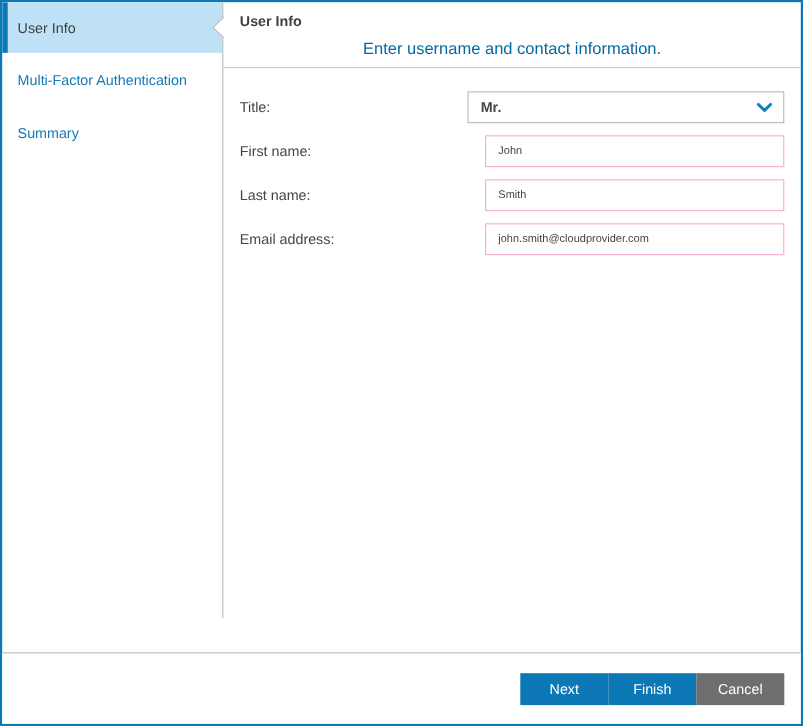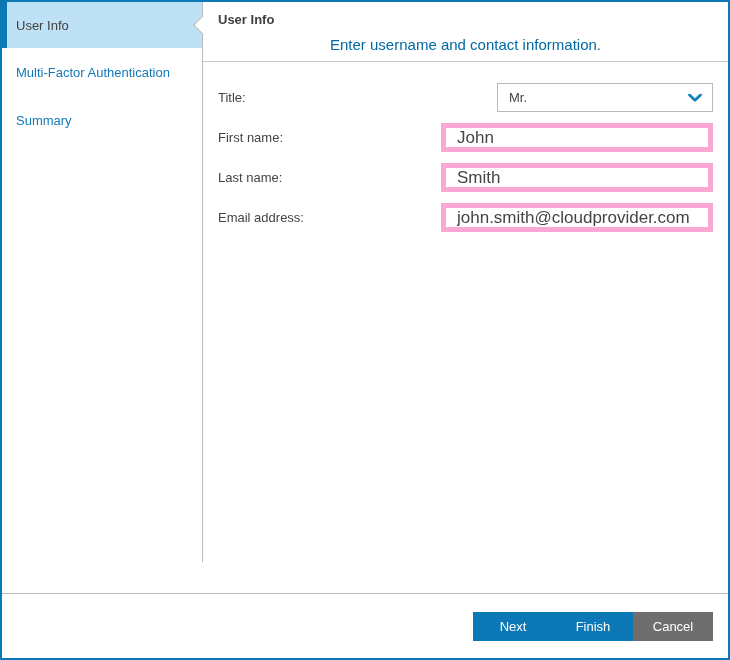--- a/index.html
+++ b/index.html
@@ -60,28 +60,28 @@
   }
   .content-heading { font-weight:700; color:#3f3f3f; font-size:13px; }
   .content-subheading { margin-top:9px; color:#0369a1; font-size:15px;text-align:center; }
 
   
   .form { padding:21px 15px 0; }
   .form-row { display:flex; align-items:center; margin-bottom:11px;justify-content:space-between; }
   .form-label { width:94px; flex-shrink:0; color:#444; font-size:13px; }
   .form-input {
     width:272px; height:29px; box-sizing:border-box;
-    border:5px solid #f9a8d4; border-radius:0;
-    padding:0 11px; font-size:17px; color:#444; outline:none; background:#fff;
+    border:1px solid #f9a8d4; border-radius:0;
+    padding:0 11px; font-size:10px; color:#444; outline:none; background:#fff;
   }
   .select {
-    width:216px; height:29px; box-sizing:border-box;
+    width:288px; height:29px; box-sizing:border-box;
     border:1px solid #b9b9b9; background:#fff;
     display:flex; align-items:center;
-    padding:12px 11px; position:relative; cursor:pointer;
+    padding:12px 11px; position:relative; cursor:pointer;font-weight:bold;
   }
   .select-value { color:#444; font-size:13px; }
   .select-chevron { position:absolute; right:10px; top:50%; transform:translateY(-50%); display:flex; }
 
   
   .footer {
     position:absolute; left:0; right:0; bottom:0;
     height:65px; box-sizing:border-box;
     border-top:1px solid #b9b9b9; background:#fff;
     display:flex; align-items:center; justify-content:flex-end;

